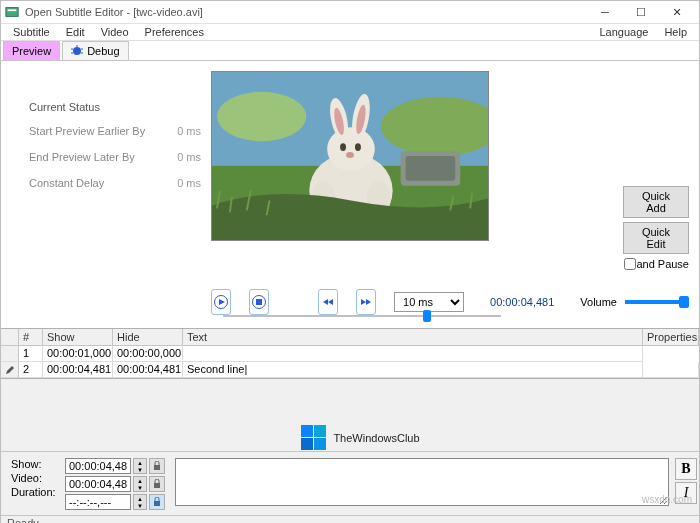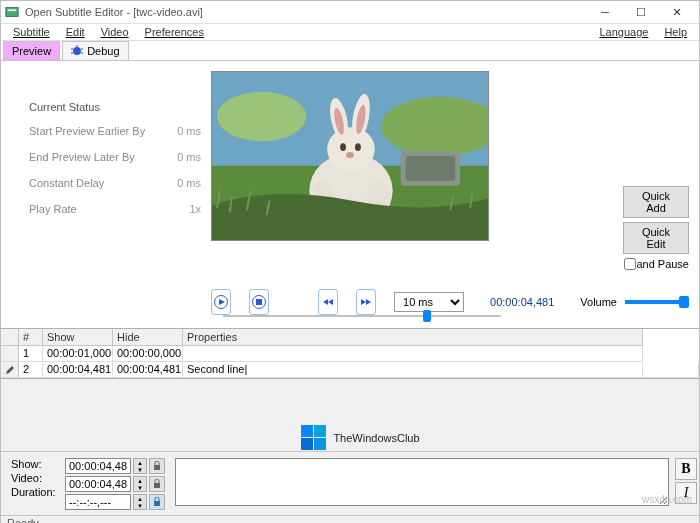--- a/index.html
+++ b/index.html
@@ -3,21 +3,21 @@
 <meta charset="utf-8">
 <style>
 * { box-sizing: border-box; margin: 0; padding: 0; font-family: "Segoe UI", Tahoma, sans-serif; font-size: 11px; }
 html, body { width: 700px; height: 523px; overflow: hidden; background: #fff; }
 .window { width: 700px; height: 523px; border: 1px solid #bfbfbf; background: #f0f0f0; display: flex; flex-direction: column; }
 .titlebar { height: 24px; background: #fff; display: flex; align-items: center; padding: 0 4px; border-bottom: 1px solid #e0e0e0; }
 .appicon { width: 14px; height: 14px; margin-right: 6px; }
 .title { flex: 1; color: #555; }
 .winbtns { display: flex; }
 .winbtn { width: 36px; height: 22px; display: flex; align-items: center; justify-content: center; color: #333; }
-.menubar { height: 20px; background: #fff; display: flex; align-items: center; padding: 0 4px; border-bottom: 1px solid #e0e0e0; text-decoration: underline; }
+.menubar { height: 20px; background: #fff; display: flex; align-items: center; padding: 0 4px; border-bottom: 1px solid #e0e0e0; }
 .menubar .mitem { padding: 2px 8px; color: #333; }
 .menubar .spacer { flex: 1; }
 .tabstrip { height: 22px; background: #fff; display: flex; align-items: flex-end; padding: 0 2px; border-bottom: 1px solid #c5c5c5; }
 .tab { padding: 3px 8px; border: 1px solid #c5c5c5; border-bottom: none; margin-right: 2px; background: #f0abfc; display: flex; align-items: center; gap: 4px; }
 .tab.inactive { background: #f5f5f5; }
 .tabicon { width: 12px; height: 12px; }
 .mainarea { flex: 1; display: flex; flex-direction: column; background: #fff; }
 .previewrow { display: flex; height: 215px; }
 .statusblock { width: 210px; padding: 40px 10px 10px 28px; color: #888; }
 .statusblock .head { color: #555; margin-bottom: 12px; }
@@ -110,24 +110,20 @@
             <span class="val">0 ms</span>
           </div>
         <div class="row">
             <span>End Preview Later By</span>
             <span class="val">0 ms</span>
           </div>
         <div class="row">
             <span>Constant Delay</span>
             <span class="val">0 ms</span>
           </div>
-        <div class="row">
-            <span>Play Rate</span>
-            <span class="val">1x</span>
-          </div>
       </div>
       <div class="video">
         <svg viewBox="0 0 278 170" preserveAspectRatio="none">
           <rect width="278" height="95" fill="#6fa5c4"></rect>
           <rect y="95" width="278" height="75" fill="#5a8a3c"></rect>
           <ellipse cx="50" cy="45" rx="45" ry="25" fill="#9bc47a"></ellipse>
           <ellipse cx="230" cy="55" rx="60" ry="30" fill="#7fab59"></ellipse>
           <rect x="190" y="80" width="60" height="35" fill="#8a9488" rx="4"></rect>
           <rect x="195" y="85" width="50" height="25" fill="#6f7a6e" rx="3"></rect>
 
@@ -194,20 +190,21 @@
         <div class="volslider"></div>
       </div>
     </div>
 
     <div class="grid">
       <div class="ghead">
         <div></div>
         <div>#</div>
         <div>Show</div>
         <div>Hide</div>
+        <div>Text</div>
         <div>Properties</div>
       </div>
       <div class="grow">
         <div></div>
         <div>1</div>
         <div>00:00:01,000</div>
         <div>00:00:00,000</div>
         <div></div>
       </div>
       <div class="grow">

